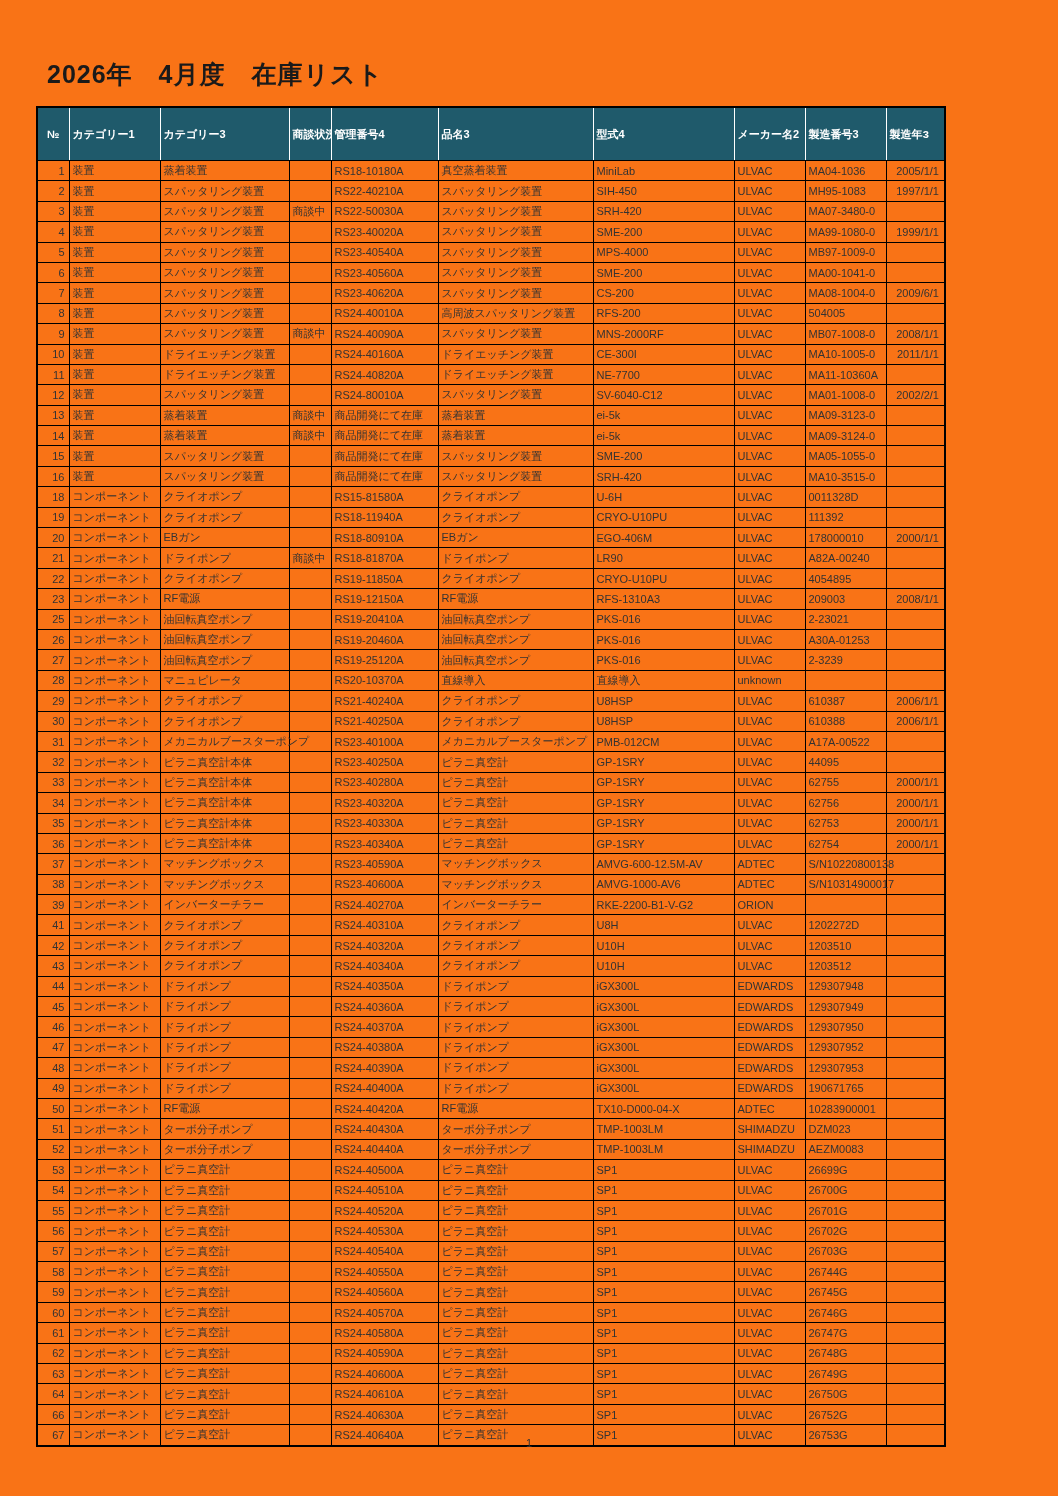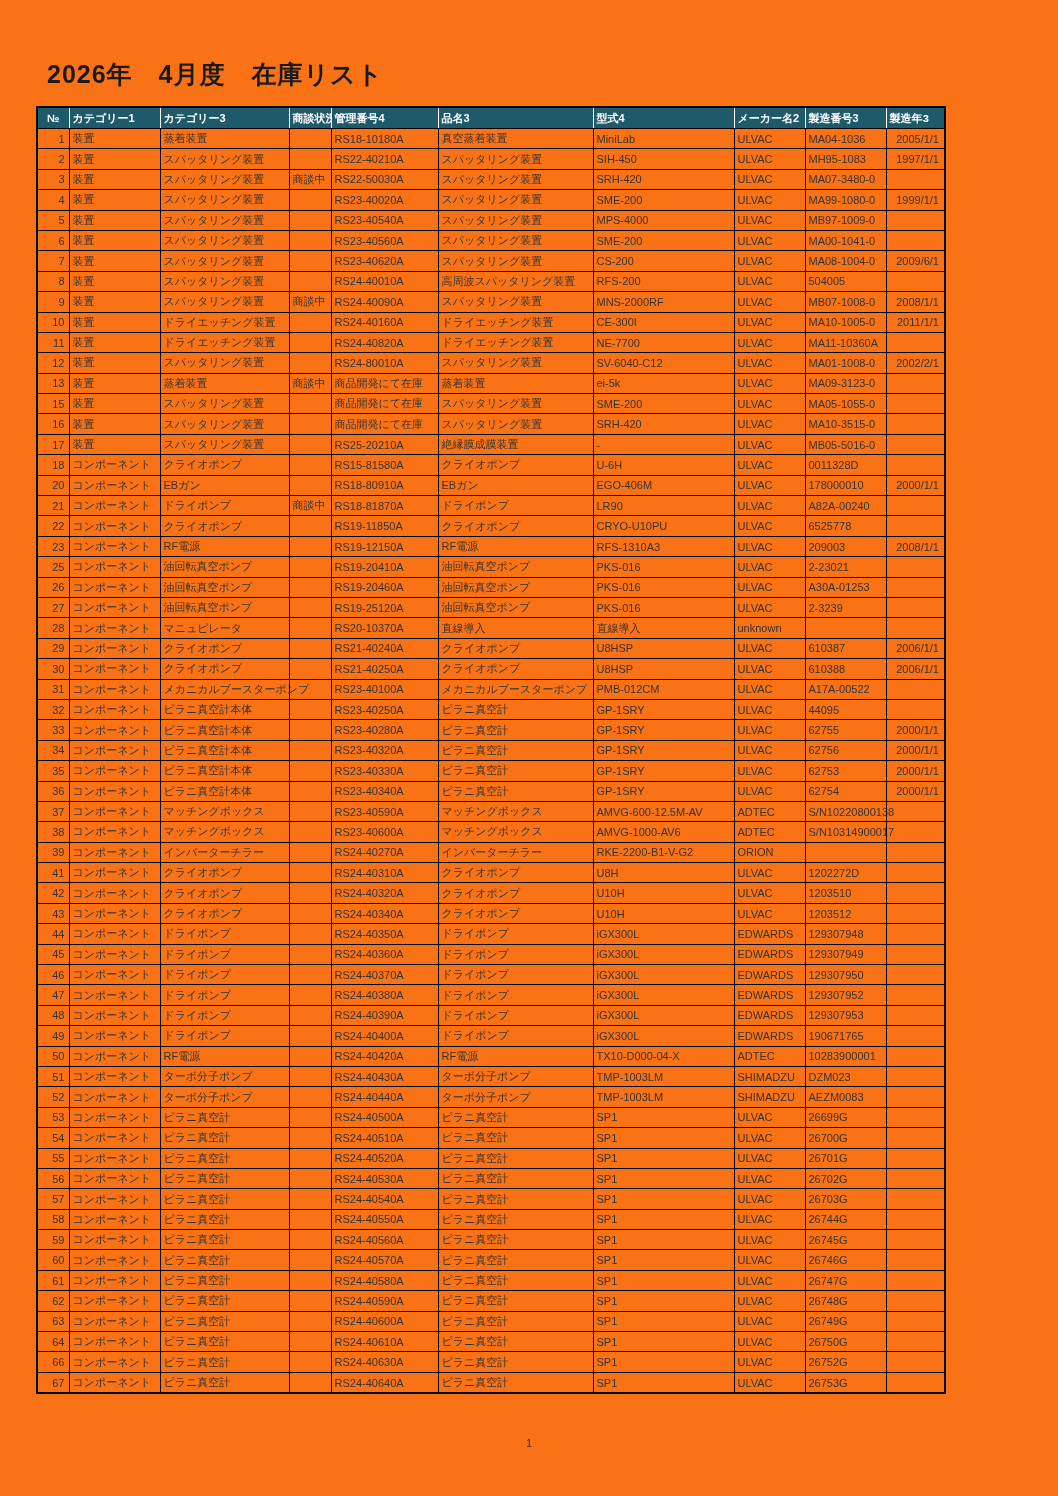--- a/index.html
+++ b/index.html
@@ -34,21 +34,21 @@
     table-layout: fixed;
     border: 2px solid #000;
   }
   table.inv thead th {
     background: #1F5A6B;
     color: #ffffff;
     font-size: 11px;
     font-weight: bold;
     text-align: left;
     height: 20px;
-    padding: 0 3px;
+    padding: 16px 3px;
     border-right: 1px solid #ffffff;
     border-bottom: 1px solid #000;
     white-space: nowrap;
     overflow: hidden;
     vertical-align: middle;
   }
   table.inv thead th:first-child { text-align: center; padding: 0 1px; }
   table.inv thead th:last-child { border-right: none; font-family: Liberation Mono, monospace; }
   table.inv tbody td {
     border: 1px solid #000;
@@ -256,20 +256,32 @@
           <td class="col-2">蒸着装置</td>
           <td class="col-3">商談中</td>
           <td class="col-4">商品開発にて在庫</td>
           <td class="col-5">蒸着装置</td>
           <td class="col-6">ei-5k</td>
           <td class="col-7">ULVAC</td>
           <td class="col-8">MA09-3123-0</td>
           <td class="col-9"></td>
         </tr>
         <tr>
+          <td class="col-0">14</td>
+          <td class="col-1">装置</td>
+          <td class="col-2">蒸着装置</td>
+          <td class="col-3">商談中</td>
+          <td class="col-4">商品開発にて在庫</td>
+          <td class="col-5">蒸着装置</td>
+          <td class="col-6">ei-5k</td>
+          <td class="col-7">ULVAC</td>
+          <td class="col-8">MA09-3124-0</td>
+          <td class="col-9"></td>
+        </tr>
+        <tr>
           <td class="col-0">15</td>
           <td class="col-1">装置</td>
           <td class="col-2">スパッタリング装置</td>
           <td class="col-3"></td>
           <td class="col-4">商品開発にて在庫</td>
           <td class="col-5">スパッタリング装置</td>
           <td class="col-6">SME-200</td>
           <td class="col-7">ULVAC</td>
           <td class="col-8">MA05-1055-0</td>
           <td class="col-9"></td>
@@ -277,44 +289,44 @@
         <tr>
           <td class="col-0">16</td>
           <td class="col-1">装置</td>
           <td class="col-2">スパッタリング装置</td>
           <td class="col-3"></td>
           <td class="col-4">商品開発にて在庫</td>
           <td class="col-5">スパッタリング装置</td>
           <td class="col-6">SRH-420</td>
           <td class="col-7">ULVAC</td>
           <td class="col-8">MA10-3515-0</td>
-          <td class="col-9"></td>
-        </tr>
-        <tr>
-          <td class="col-0">17</td>
-          <td class="col-1">装置</td>
-          <td class="col-2">スパッタリング装置</td>
-          <td class="col-3"></td>
-          <td class="col-4">RS25-20210A</td>
-          <td class="col-5">絶縁膜成膜装置</td>
-          <td class="col-6">-</td>
-          <td class="col-7">ULVAC</td>
-          <td class="col-8">MB05-5016-0</td>
           <td class="col-9"></td>
         </tr>
         <tr>
           <td class="col-0">18</td>
           <td class="col-1">コンポーネント</td>
           <td class="col-2">クライオポンプ</td>
           <td class="col-3"></td>
           <td class="col-4">RS15-81580A</td>
           <td class="col-5">クライオポンプ</td>
           <td class="col-6">U-6H</td>
           <td class="col-7">ULVAC</td>
           <td class="col-8">0011328D</td>
+          <td class="col-9"></td>
+        </tr>
+        <tr>
+          <td class="col-0">19</td>
+          <td class="col-1">コンポーネント</td>
+          <td class="col-2">クライオポンプ</td>
+          <td class="col-3"></td>
+          <td class="col-4">RS18-11940A</td>
+          <td class="col-5">クライオポンプ</td>
+          <td class="col-6">CRYO-U10PU</td>
+          <td class="col-7">ULVAC</td>
+          <td class="col-8">111392</td>
           <td class="col-9"></td>
         </tr>
         <tr>
           <td class="col-0">20</td>
           <td class="col-1">コンポーネント</td>
           <td class="col-2">EBガン</td>
           <td class="col-3"></td>
           <td class="col-4">RS18-80910A</td>
           <td class="col-5">EBガン</td>
           <td class="col-6">EGO-406M</td>
@@ -336,21 +348,21 @@
         </tr>
         <tr>
           <td class="col-0">22</td>
           <td class="col-1">コンポーネント</td>
           <td class="col-2">クライオポンプ</td>
           <td class="col-3"></td>
           <td class="col-4">RS19-11850A</td>
           <td class="col-5">クライオポンプ</td>
           <td class="col-6">CRYO-U10PU</td>
           <td class="col-7">ULVAC</td>
-          <td class="col-8">6525778</td>
+          <td class="col-8">4054895</td>
           <td class="col-9"></td>
         </tr>
         <tr>
           <td class="col-0">23</td>
           <td class="col-1">コンポーネント</td>
           <td class="col-2">RF電源</td>
           <td class="col-3"></td>
           <td class="col-4">RS19-12150A</td>
           <td class="col-5">RF電源</td>
           <td class="col-6">RFS-1310A3</td>

